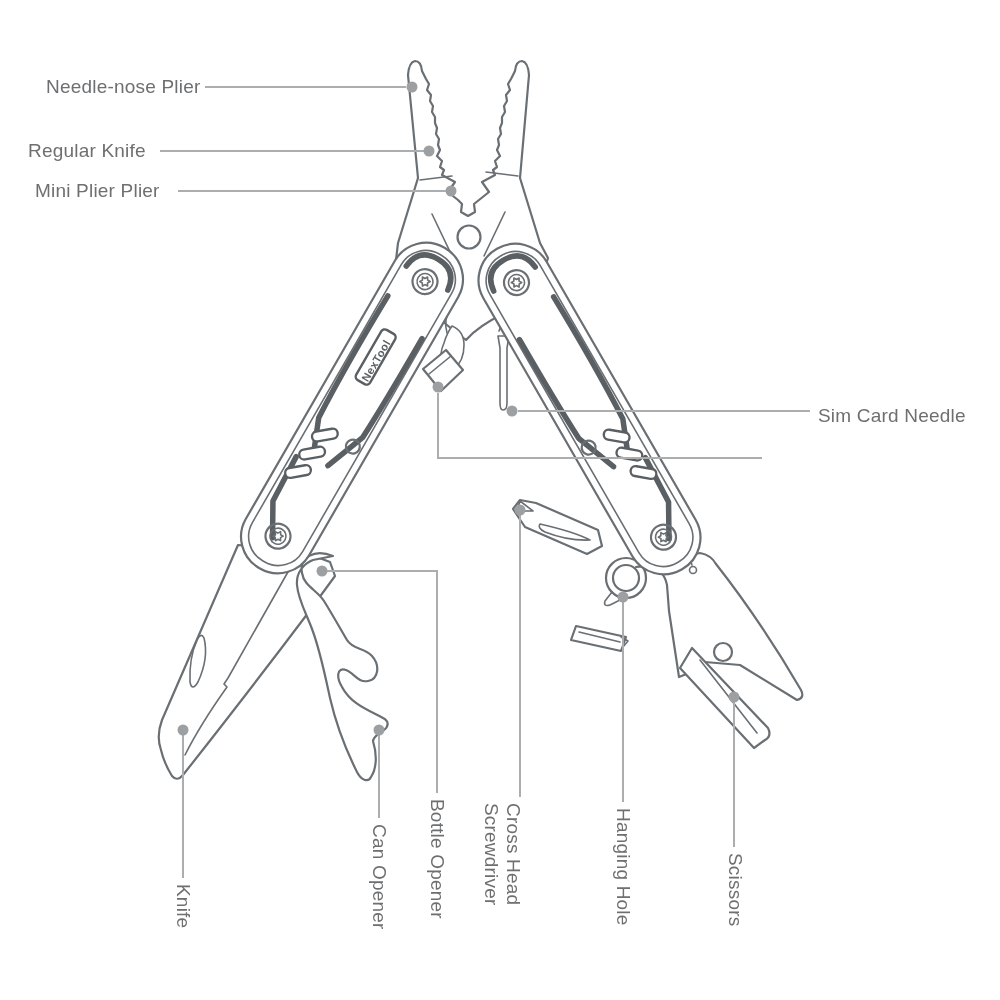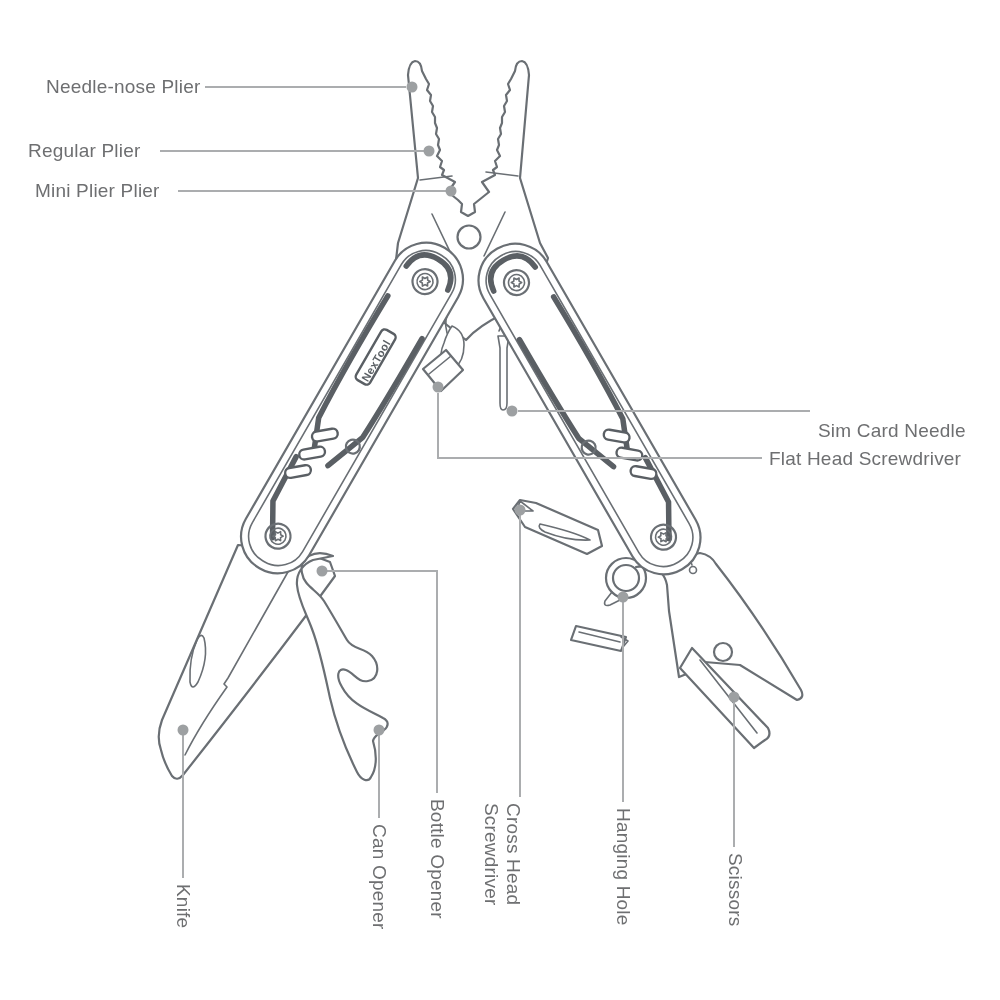--- a/index.html
+++ b/index.html
@@ -180,23 +180,22 @@
       <circle cx="183" cy="730" r="5.5"></circle>
       <circle cx="379" cy="730" r="5.5"></circle>
       <circle cx="322" cy="571" r="5.5"></circle>
       <circle cx="520" cy="510" r="5.5"></circle>
       <circle cx="623" cy="597" r="5.5"></circle>
       <circle cx="734" cy="697" r="5.5"></circle>
     </g>
   </svg>
 
   <div class="label" style="left:46px;top:76px">Needle-nose Plier</div>
-  <div class="label" style="left:28px;top:140px">Regular Plier</div>
+  <div class="label" style="left:28px;top:140px">Regular Knife</div>
   <div class="label" style="left:35px;top:180px">Mini Plier Plier</div>
-  <div class="label" style="left:818px;top:420px">Sim Card Needle</div>
-  <div class="label" style="left:769px;top:448px">Flat Head Screwdriver</div>
+  <div class="label" style="left:818px;top:405px">Sim Card Needle</div>
   <div class="label rot" style="left:194px;top:884px">Knife</div>
   <div class="label rot" style="left:390px;top:824px">Can Opener</div>
   <div class="label rot" style="left:448px;top:799px">Bottle Opener</div>
   <div class="label rot wrap" style="left:524px;top:803px">Cross Head Screwdriver</div>
   <div class="label rot" style="left:634px;top:808px">Hanging Hole</div>
   <div class="label rot" style="left:746px;top:853px">Scissors</div>
 </div>
 
 </body></html>

